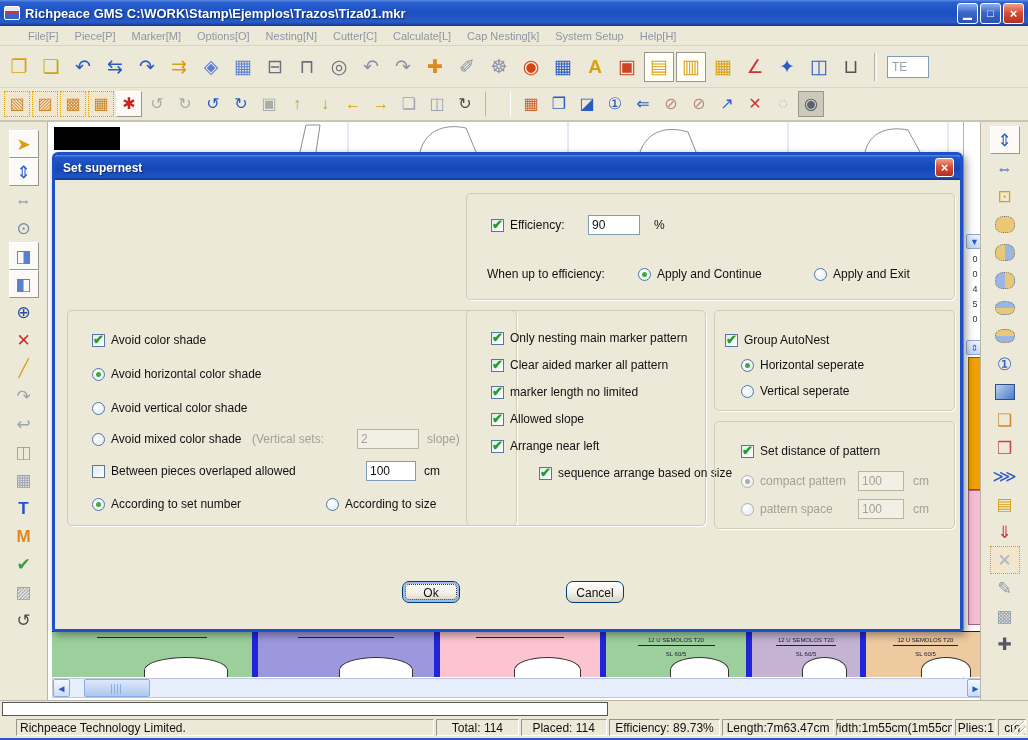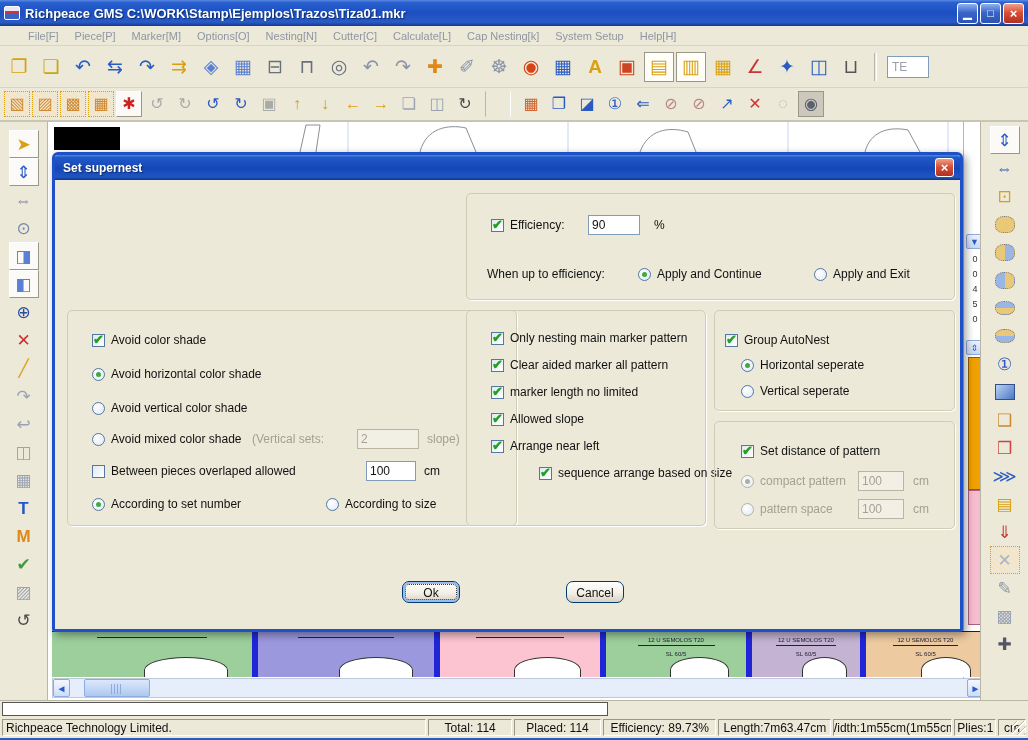--- a/index.html
+++ b/index.html
@@ -531,21 +531,21 @@
         </span>
       </div>
   </div>
 
   <div class="progrow">
     <div class="progbar"></div>
   </div>
 
   <div class="statusbar">
 
-  <span class="sfield" style="width: 428px; justify-content: flex-start;">Richpeace Technology Limited.</span>
+  <span class="sfield" style="width: 428px; justify-content: flex-start; margin-left: 14px;">Richpeace Technology Limited.</span>
       <span class="sfield" style="width: 84px; text-align: right;">Total: 114</span>
       <span class="sfield" style="width: 88px;">Placed: 114</span>
       <span class="sfield" style="width: 114px;">Efficiency: 89.73%</span>
       <span class="sfield" style="width: 114px;">Length:7m63.47cm</span>
       <span class="sfield" style="width: 120px;">Width:1m55cm(1m55cm)</span>
       <span class="sfield" style="width: 42px;">Plies:1</span>
       <span class="sfield" style="width: 28px;">cm</span>
     </div>
   <div class="sgrip" style="position:absolute;right:2px;top:721px;"></div>
 

